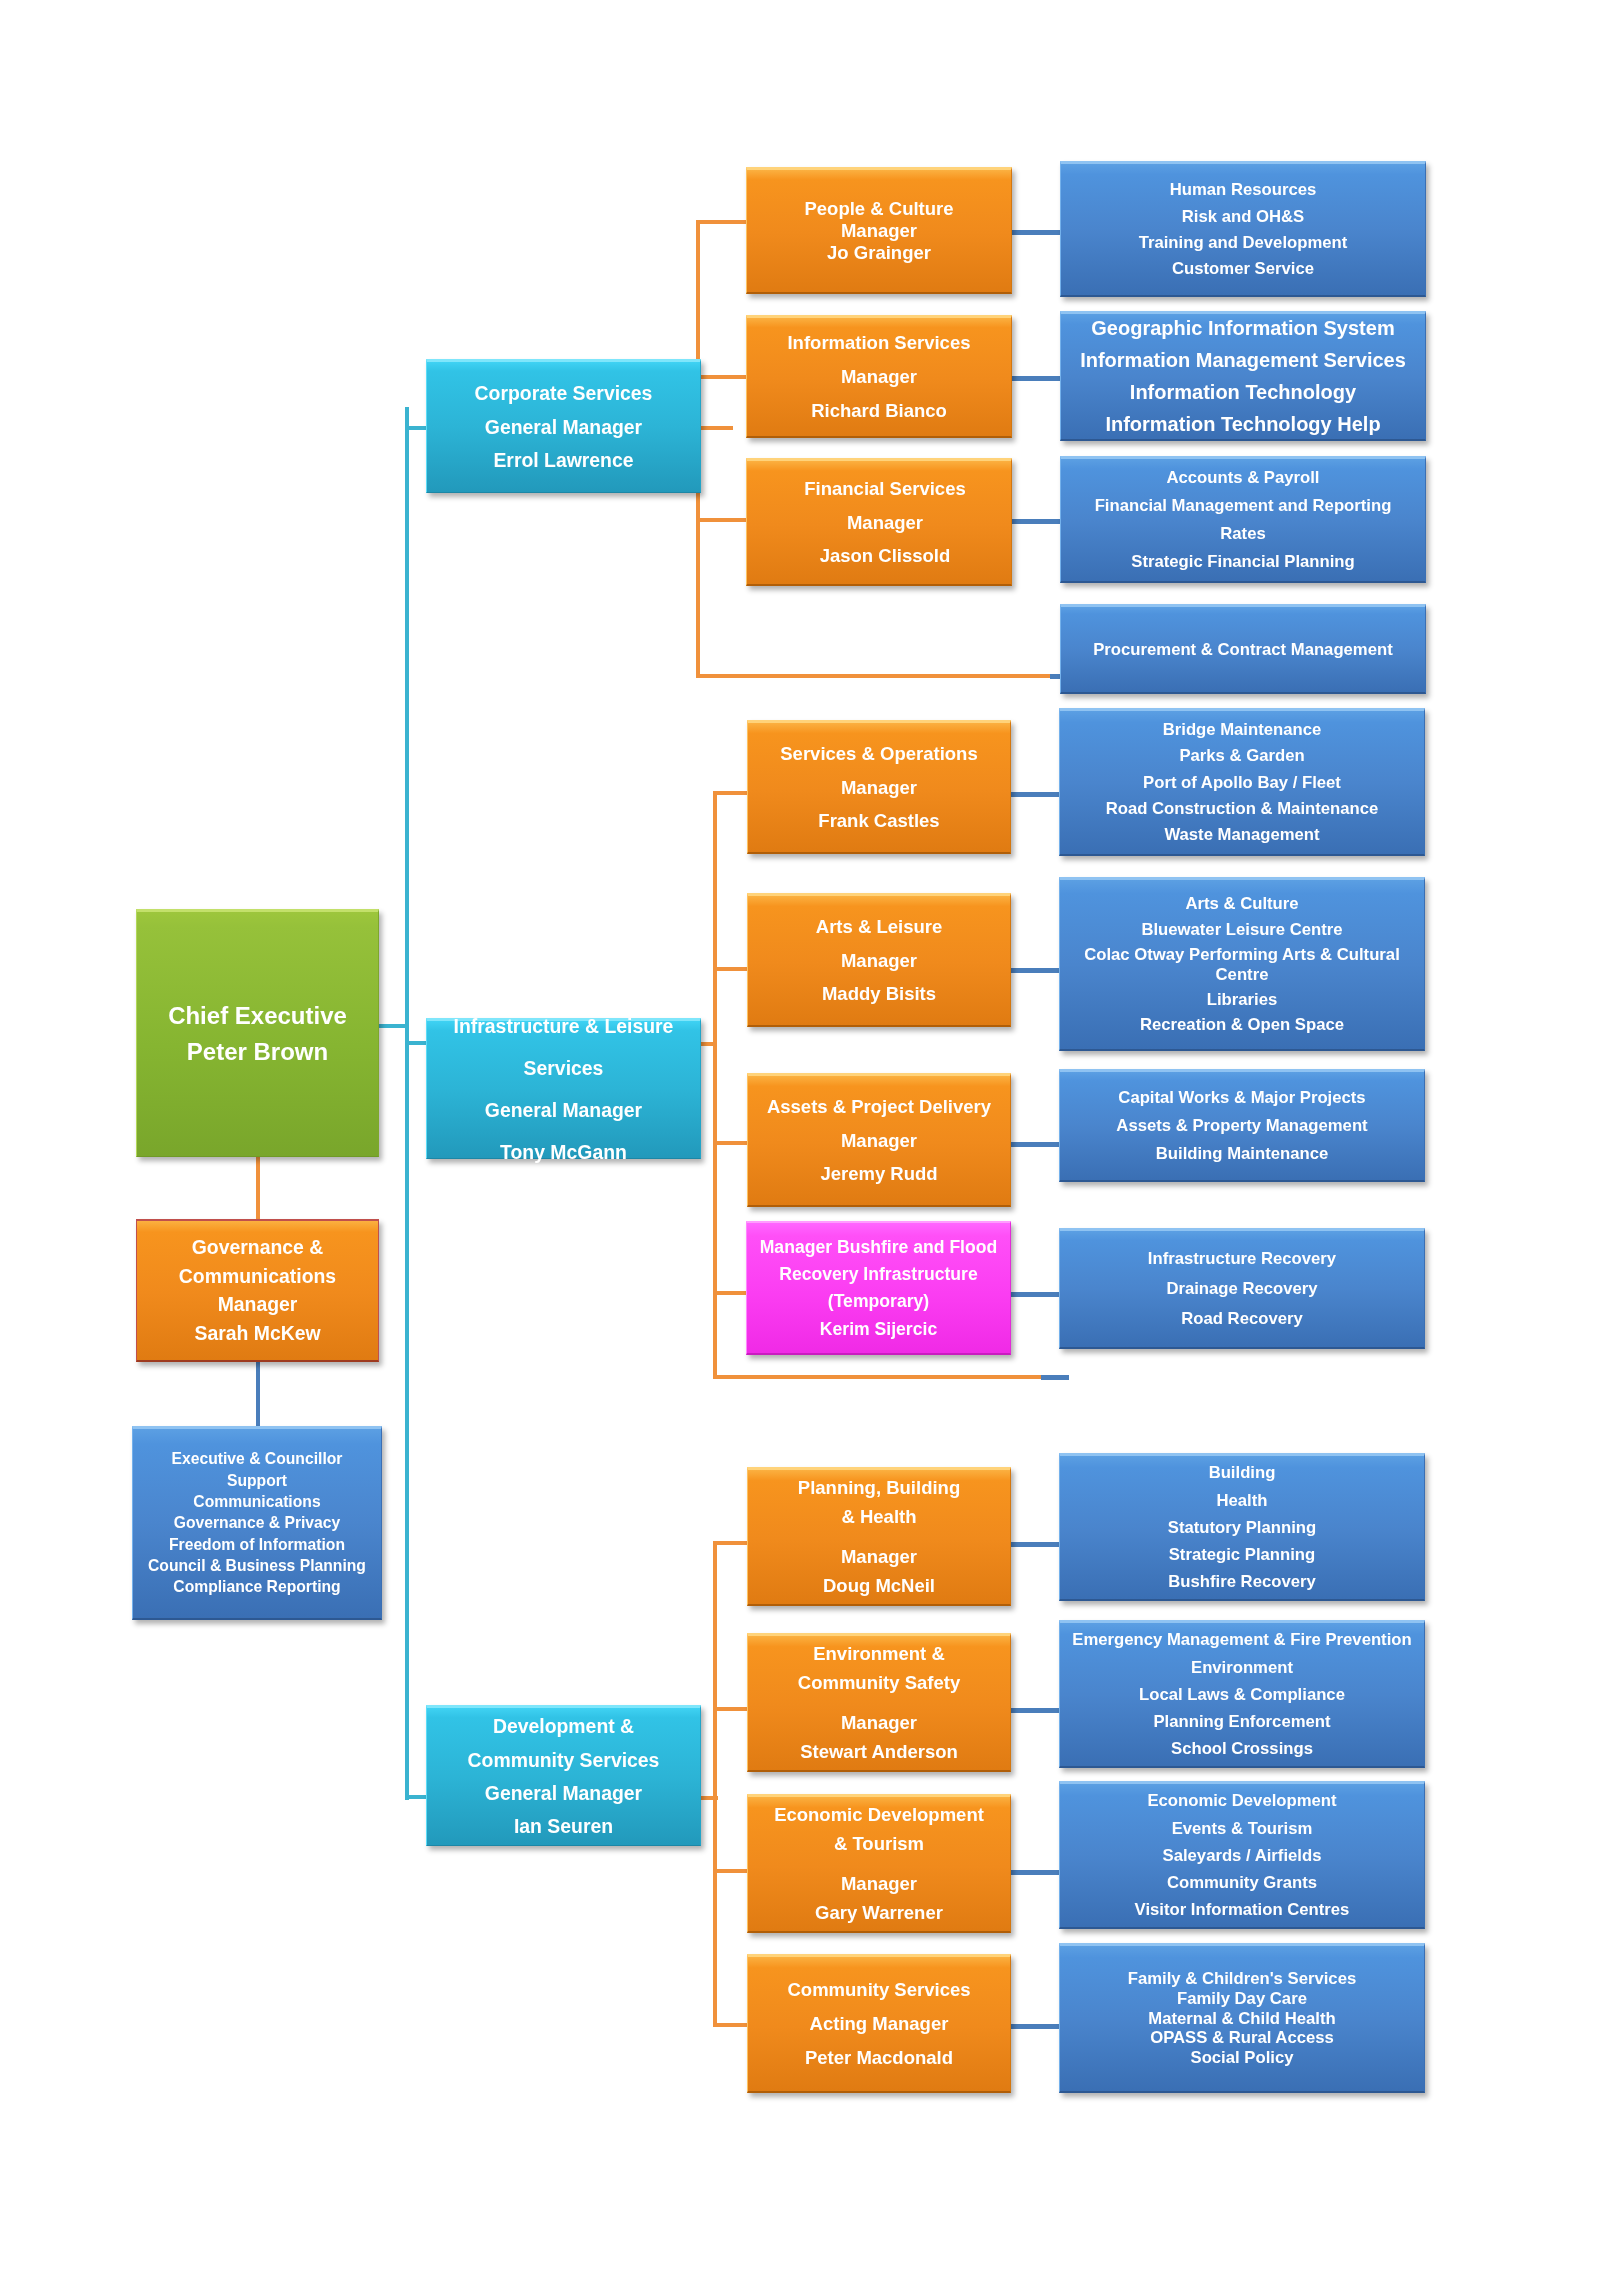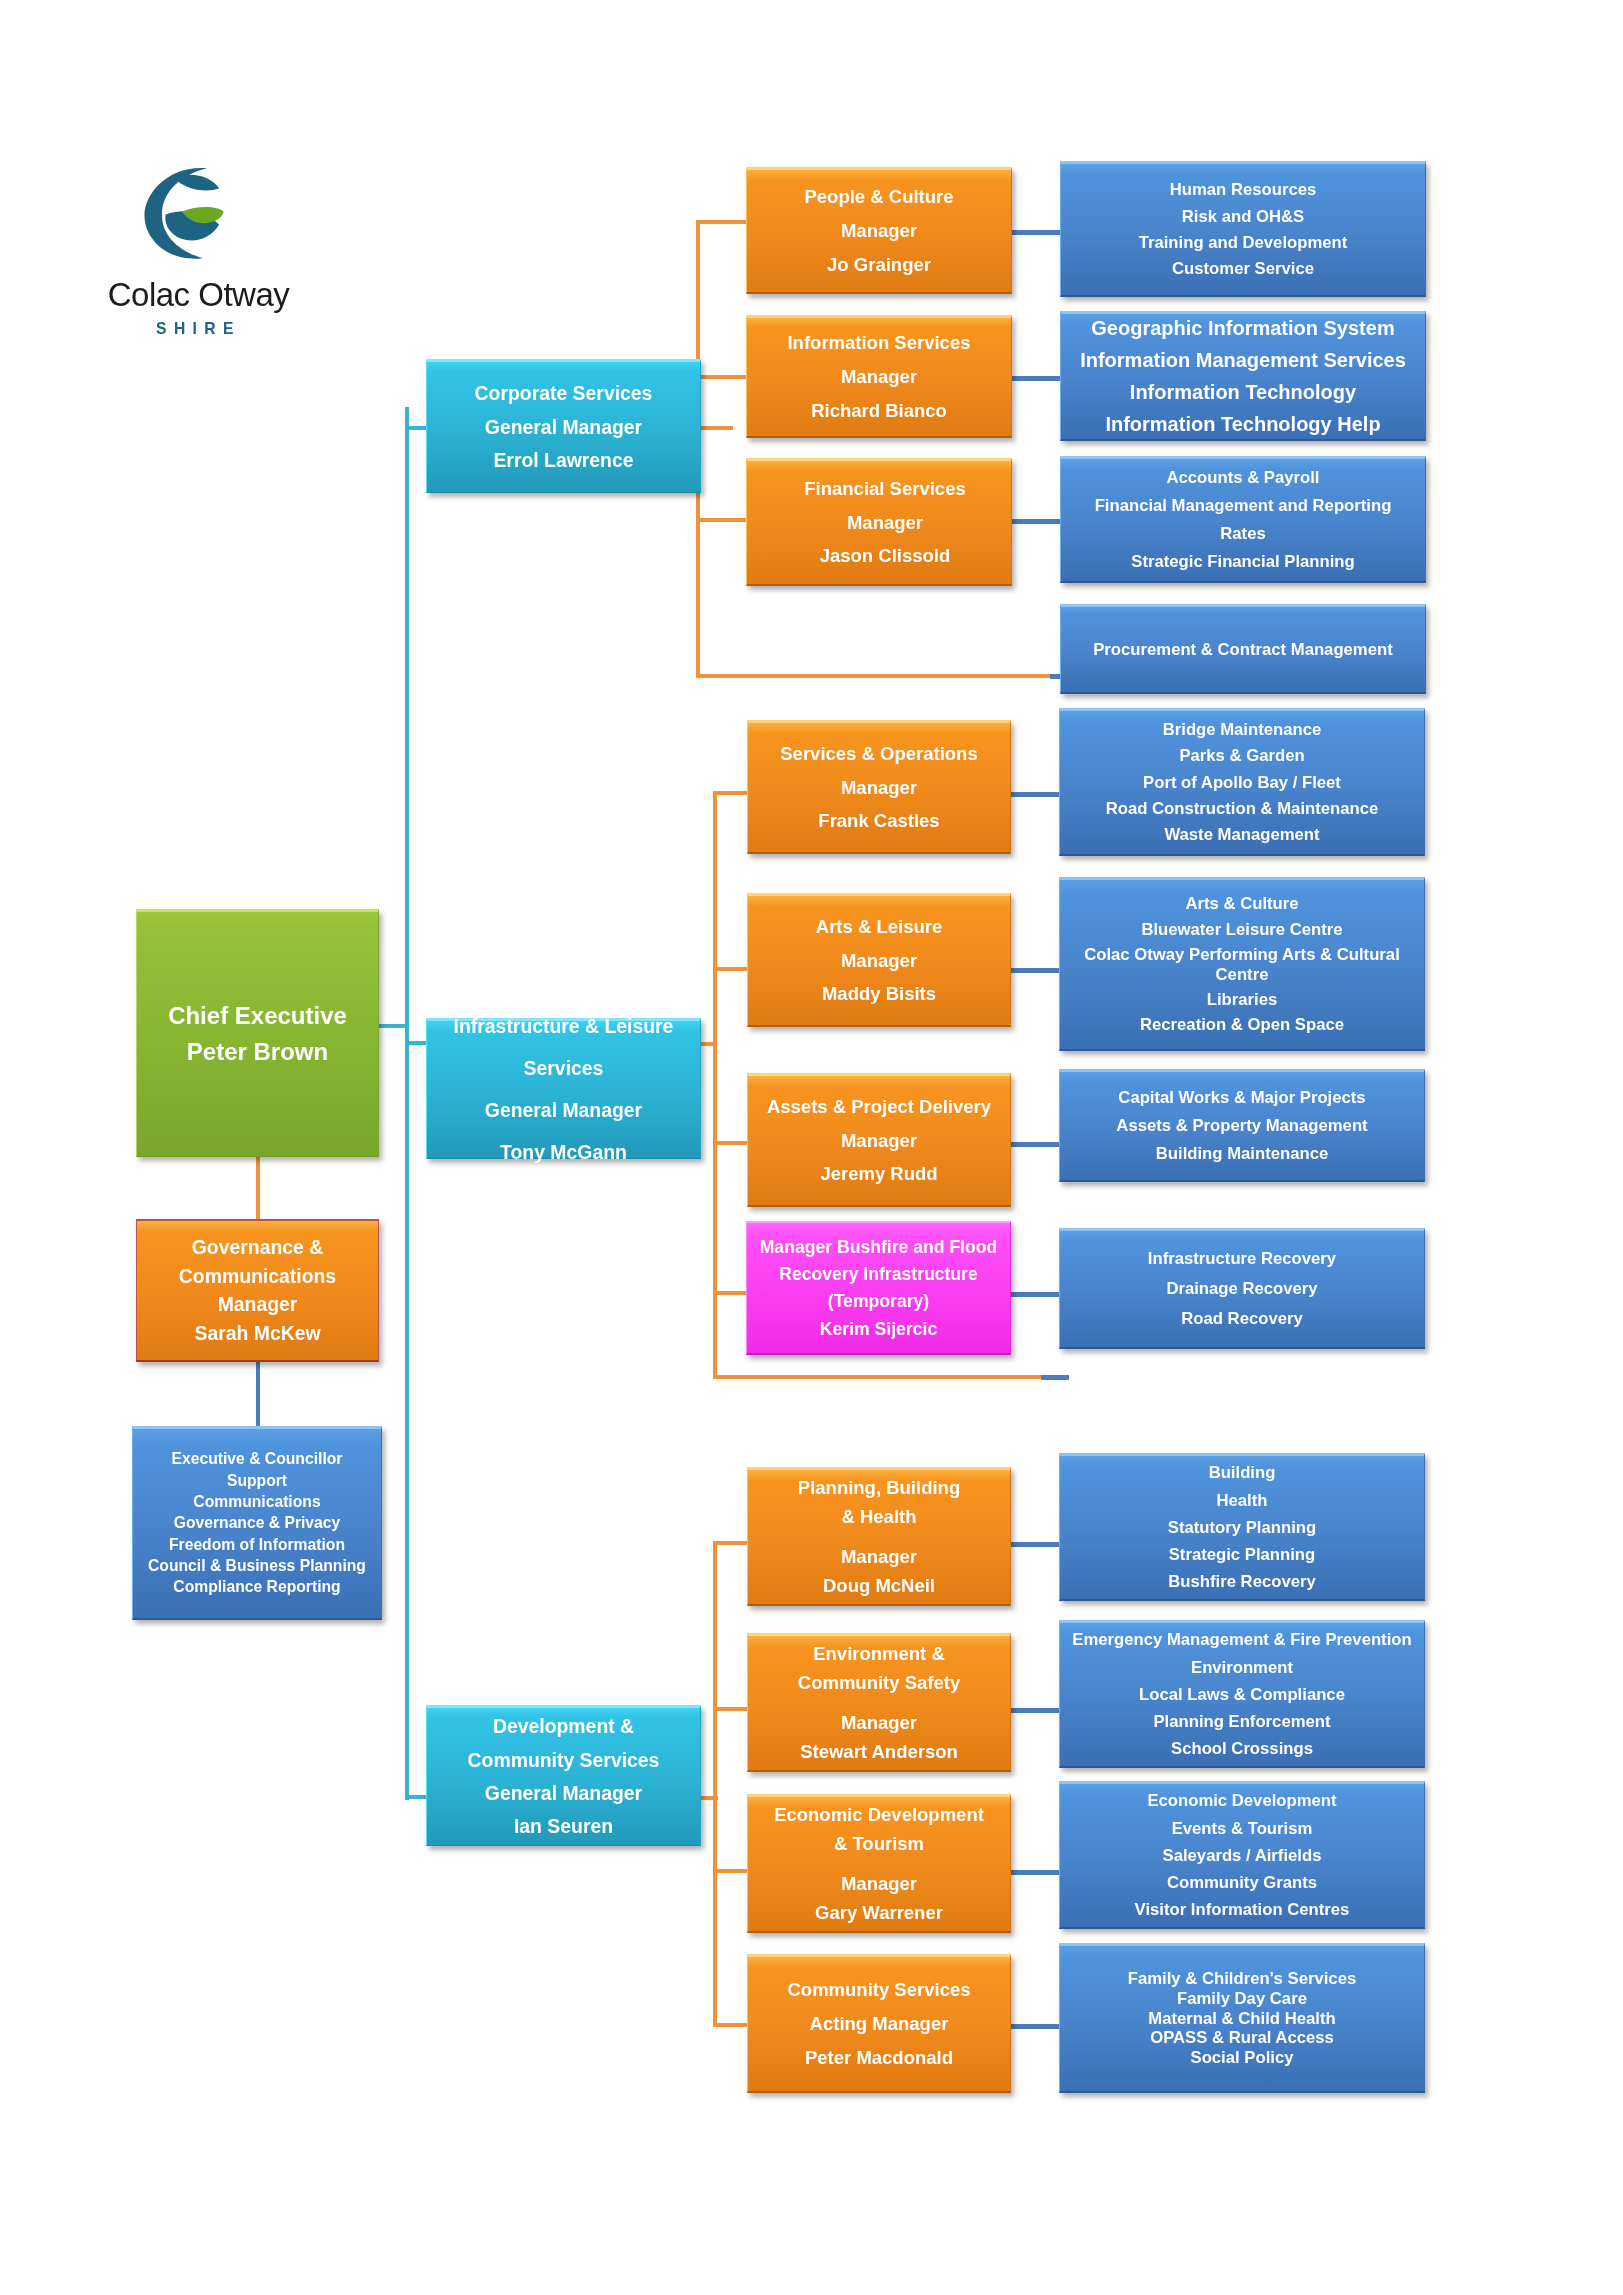--- a/index.html
+++ b/index.html
@@ -67,30 +67,20 @@
   #logo .wordmark{position:absolute;left:0;top:116px;width:259px;text-align:center;
       font-size:33px;color:#1c1c1c;font-family:"Liberation Sans",sans-serif;letter-spacing:-0.5px;}
   #logo .shire{position:absolute;left:0;top:160px;width:259px;text-align:center;
       font-size:15.7px;color:#1f6382;letter-spacing:7.4px;font-weight:bold;}
 </style>
 </head>
 <body>
 
 <div id="canvas">
 
-  <div id="logo">
-    <svg class="mark" viewBox="0 0 230 230">
-      <path d="M150 18 C70 10, 14 70, 14 120 C14 175, 68 222, 140 213 C92 198, 52 168, 52 118 C52 66, 98 30, 150 18 Z" fill="#1f6382"></path>
-      <path d="M76 38 C118 24, 160 36, 176 62 C142 72, 104 64, 76 38 Z" fill="#1f6382"></path>
-      <path d="M60 118 C100 104, 148 112, 176 140 C152 182, 94 186, 68 152 C60 140, 58 128, 60 118 Z" fill="#1f6382"></path>
-      <path d="M96 112 C130 98, 172 100, 186 112 C180 134, 150 142, 122 134 C110 128, 100 120, 96 112 Z" fill="#6aa821"></path>
-    </svg>
-    <div class="wordmark">Colac Otway</div>
-    <div class="shire">SHIRE</div>
-  </div>
 
   <div class="conn c-cyan" style="left:379px;top:1024px;width:30px;height:4.2px;"></div>
 
   <div class="conn c-cyan" style="left:405px;top:407px;width:4.2px;height:1393px;"></div>
 
   <div class="conn c-cyan" style="left:405px;top:426px;width:23px;height:4.2px;"></div>
 
   <div class="conn c-cyan" style="left:405px;top:1041px;width:23px;height:4.2px;"></div>
 
   <div class="conn c-cyan" style="left:405px;top:1795px;width:23px;height:4.2px;"></div>
@@ -158,21 +148,21 @@
     <span class="ln">Council &amp; Business Planning</span>
     <span class="ln">Compliance Reporting</span>
   </div>
 
   <div class="box cyan" style="left:426px;top:359px;height:134px;width:275px;font-size:19.4px;gap:11px;">
     <span class="ln">Corporate Services</span>
     <span class="ln">General Manager</span>
     <span class="ln">Errol Lawrence</span>
   </div>
 
-  <div class="box orange" style="left:746px;top:167px;height:127px;width:266px;font-size:18.5px;gap:12px;">
+  <div class="box orange" style="left:746px;top:167px;height:127px;width:266px;font-size:18.5px;">
     <span class="ln">People &amp; Culture</span>
     <span class="ln">Manager</span>
     <span class="ln">Jo Grainger</span>
   </div>
   <div class="box blue" style="left:1060px;top:161px;height:136px;width:366px;font-size:16.7px;gap:6.5px;">
     <span class="ln">Human Resources</span>
     <span class="ln">Risk and OH&amp;S</span>
     <span class="ln">Training and Development</span>
     <span class="ln">Customer Service</span>
   </div>

